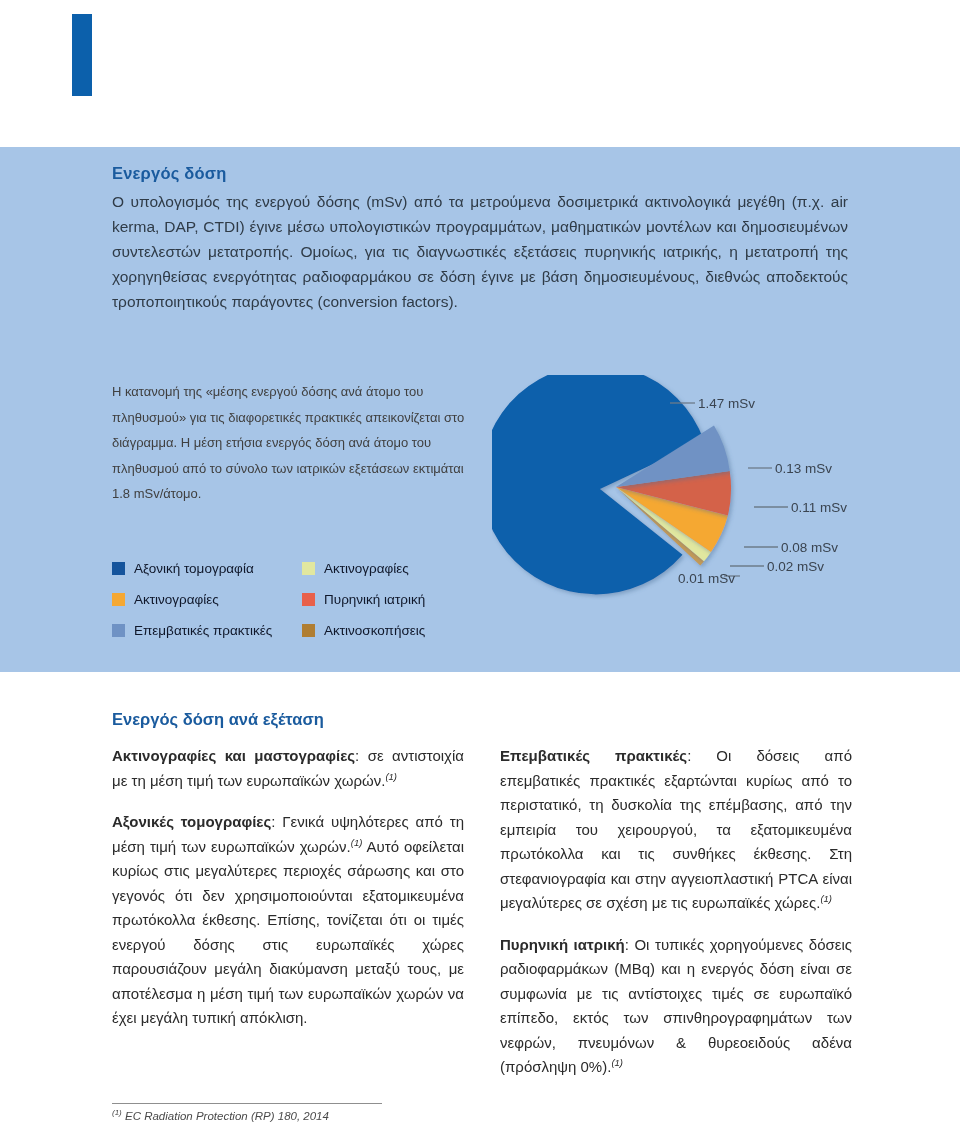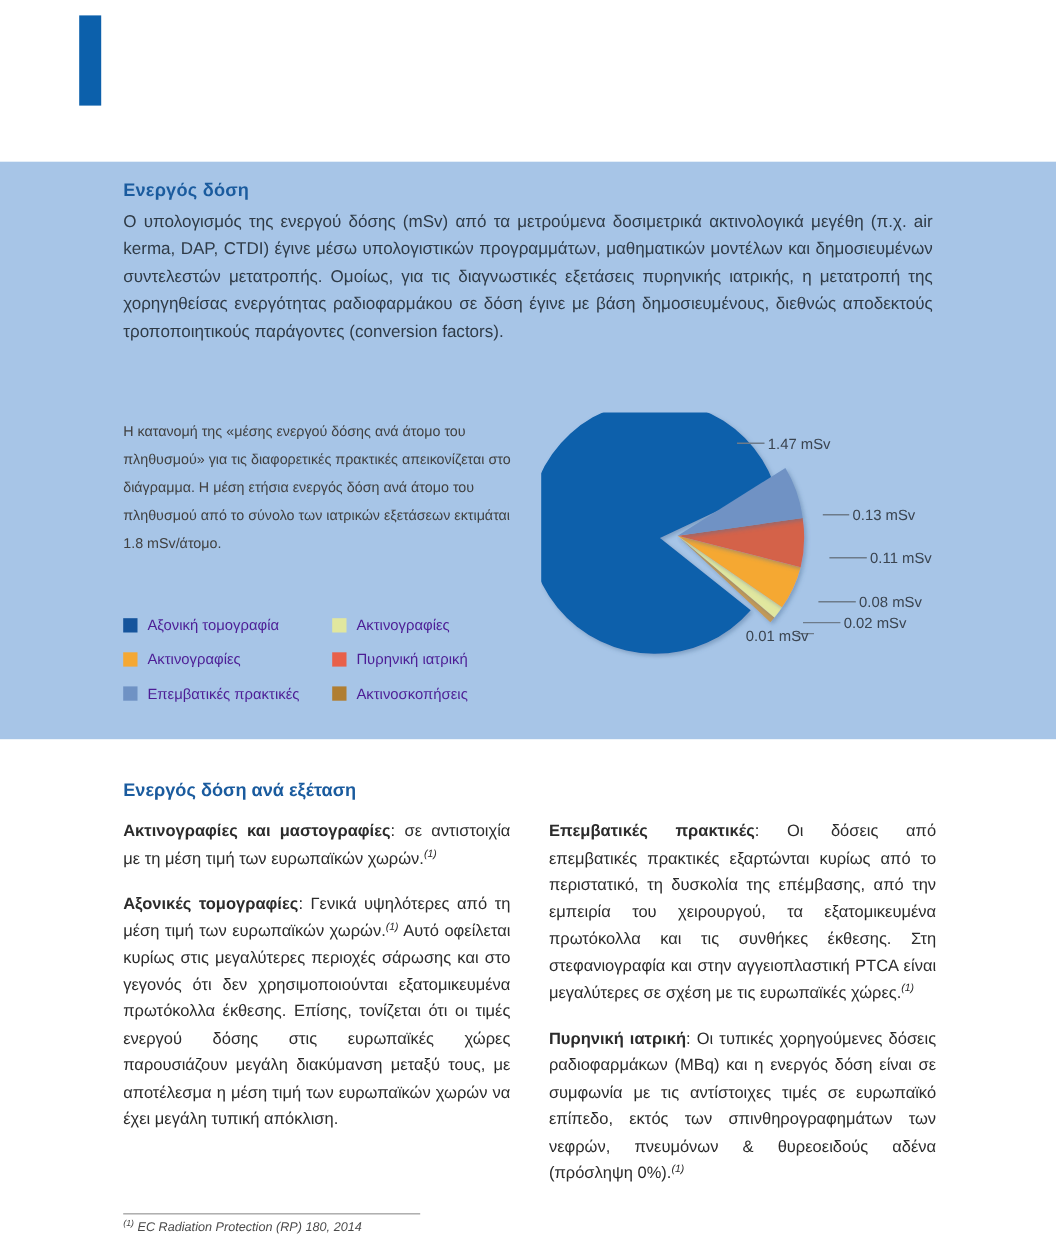--- a/index.html
+++ b/index.html
@@ -61,34 +61,34 @@
     position: absolute; left: 112px; top: 406px;
     width: 370px;
     display: grid;
     grid-template-columns: 1fr 1fr;
     grid-auto-flow: column;
     grid-template-rows: repeat(3, 31px);
     column-gap: 10px;
   }
   .legend-item { display: flex; align-items: center; gap: 9px; }
   .swatch { width: 13px; height: 13px; flex: 0 0 13px; }
-  .legend-label { font-size: 13.5px; color: #4c1d95; }
+  .legend-label { font-size: 13.5px; color: #0f172a; }
 
   
   .bottom {
     position: absolute; left: 0; top: 710px; width: 960px;
   }
   .bottom-title {
     position: absolute; left: 112px; top: 0;
     font-size: 16.5px; font-weight: bold; color: #1a5b9e;
   }
   .cols {
     position: absolute; left: 112px; top: 34px;
     width: 740px;
-    display: flex; gap: 35px;
+    display: flex; gap: 35px; justify-content: space-between;
   }
   .col { width: 352px; }
   .para {
     font-size: 15px; line-height: 24.5px; color: #2b2b2b;
     text-align: justify; text-justify: inter-word;
     margin-bottom: 17px;
     hyphens: manual;
   }
   .para:last-child { margin-bottom: 0; }
   .para b { font-weight: bold; }

